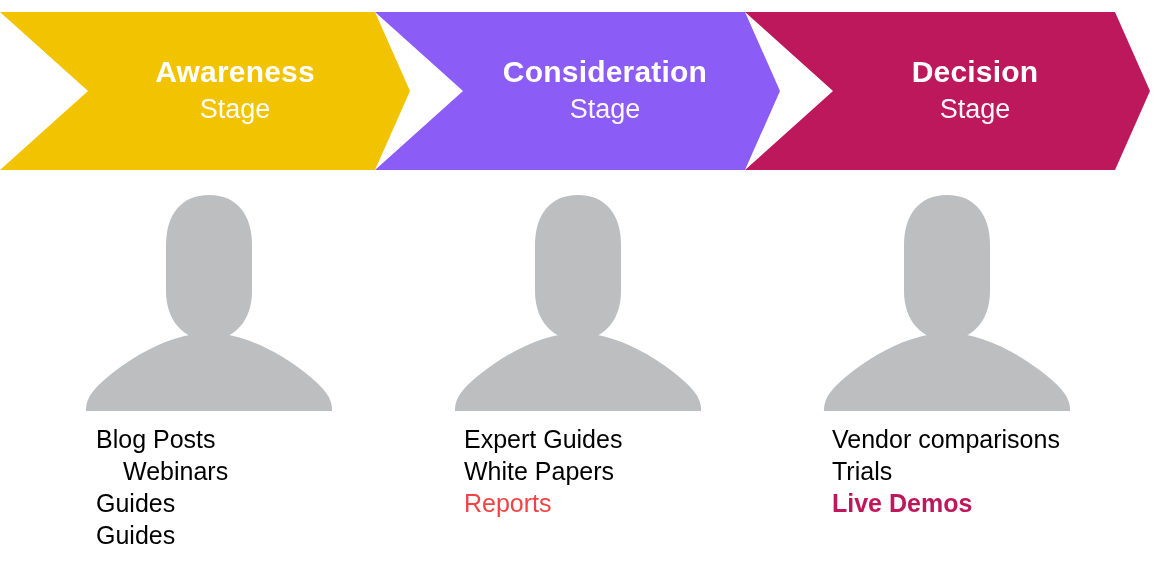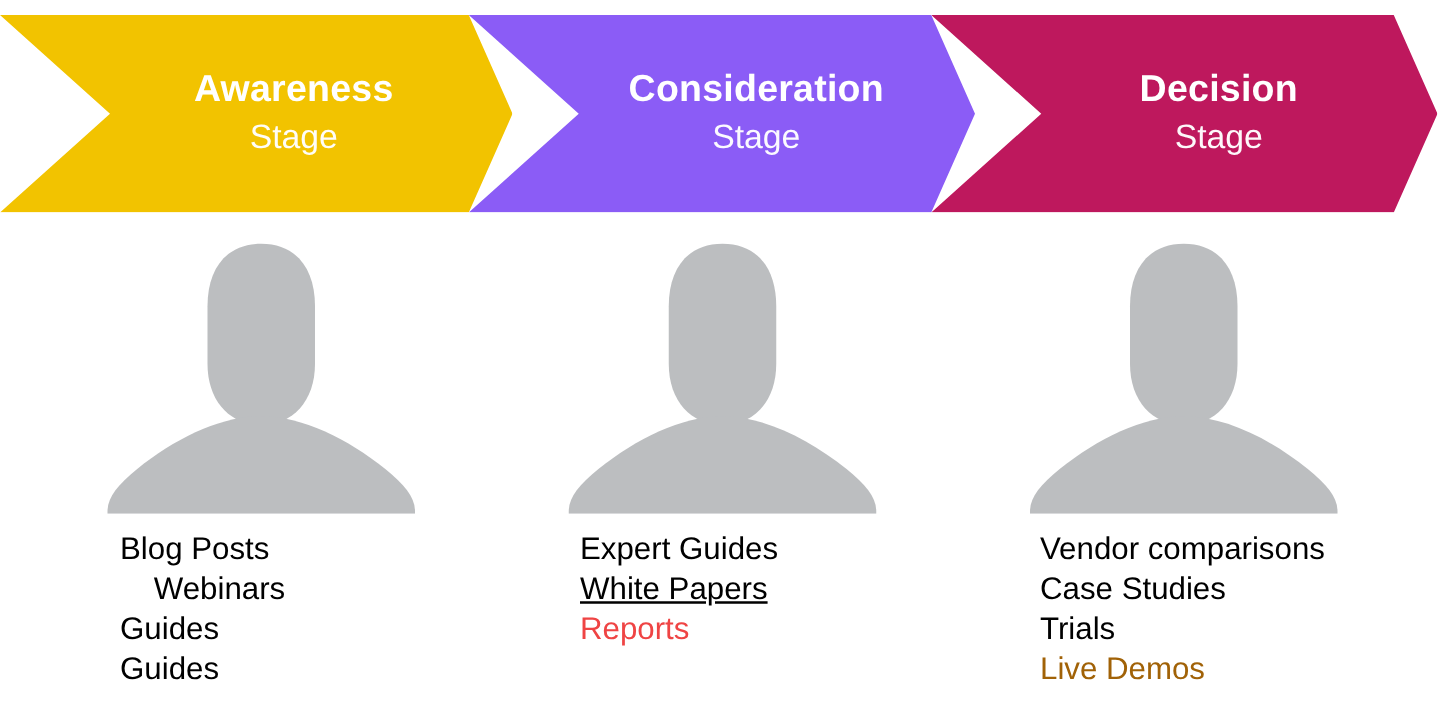--- a/index.html
+++ b/index.html
@@ -184,26 +184,25 @@
 
     <div class="list-col list-col-1">
       <div class="list-item" style="color: rgb(0, 0, 0);">Blog Posts</div>
       <div class="list-item" style="color: rgb(0, 0, 0); margin-left: 27px;">Webinars</div>
       <div class="list-item" style="color: rgb(0, 0, 0);">Guides</div>
       <div class="list-item" style="color: rgb(0, 0, 0);">Guides</div>
     </div>
 
     <div class="list-col list-col-2">
       <div class="list-item" style="color: rgb(0, 0, 0);">Expert Guides</div>
-      <div class="list-item" style="color: rgb(0, 0, 0); text-decoration: underline;">White Papers</div>
+      <div class="list-item" style="color: rgb(0, 0, 0);">White Papers</div>
       <div class="list-item" style="color: #ef4444;">Reports</div>
     </div>
 
     <div class="list-col list-col-3">
       <div class="list-item" style="color: rgb(0, 0, 0);">Vendor comparisons</div>
-      <div class="list-item" style="color: rgb(0, 0, 0);">Case Studies</div>
       <div class="list-item" style="color: rgb(0, 0, 0);">Trials</div>
-      <div class="list-item" style="color: #a16207;">Live Demos</div>
+      <div class="list-item" style="color: #be185d; font-weight: bold;">Live Demos</div>
     </div>
 
   </div>
 
 </div>
 
 </body></html>

